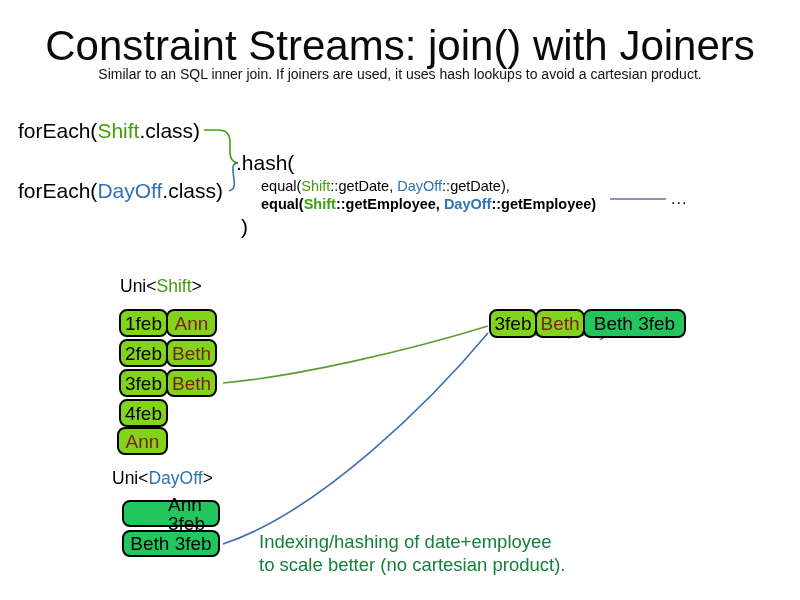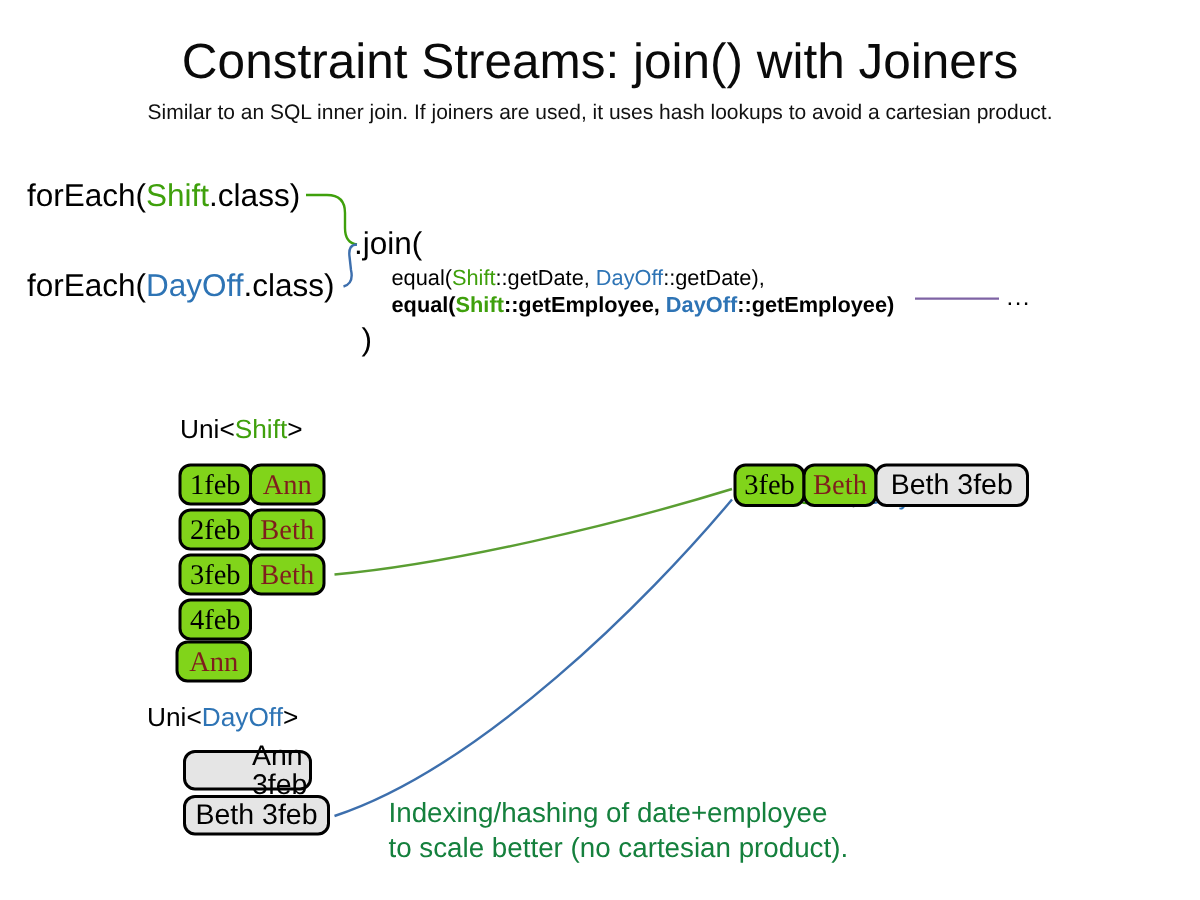--- a/index.html
+++ b/index.html
@@ -1,40 +1,40 @@
 <!DOCTYPE html>
 <html><head>
 <meta charset="utf-8">
 <style>
   html,body { margin:0; padding:0; background:#fff; }
   #slide {
     position:relative; width:800px; height:600px; background:#ffffff;
     font-family:"Liberation Sans", sans-serif; overflow:hidden; color:#000;
   }
   .abs { position:absolute; }
-  #title { top:22px; left:0; width:800px; text-align:center; font-size:33px; color:#0a0a0a; }
+  #title { top:22px; left:0; width:800px; text-align:center; font-size:42px; color:#0a0a0a; }
   #subtitle { top:66px; left:0; width:800px; text-align:center; font-size:14px; color:#111; }
 
   .code-big { font-size:21px; white-space:pre; }
   .code-small { font-size:14.5px; white-space:pre; }
   .cls-green { color:#3fa00c; }
   .cls-blue { color:#2e74b5; }
 
   #svg-layer { position:absolute; top:0; left:0; width:800px; height:600px; }
 
   .tbl-label { font-size:17.5px; white-space:pre; }
   .row { position:absolute; display:flex; }
   .cell {
     box-sizing:border-box; border:2px solid #000; border-radius:8px;
     display:flex; align-items:center; justify-content:center;
     font-size:19px; line-height:1;
   }
   .cell + .cell { margin-left:-2px; }
-  .green-cell { background:#81d41a;font-family:Liberation Serif, serif; }
-  .blue-cell  { background:#e5e5e5; }
+  .green-cell { background:#81d41a; }
+  .blue-cell  { background:#22c55e; }
   .emp-text { color:#7f1d1d; }
 
   #note { color:#15803d; font-size:18.5px; line-height:23px; white-space:pre; }
   #ellipsis { font-size:16px; letter-spacing:1px; }
 </style>
 </head>
 <body>
 
 <div id="slide">
 
@@ -46,21 +46,21 @@
     <path d="M 223 544 C 320 512 432 400 488 333" stroke-width="1.6" stroke="#3d6fad"></path>
   </svg>
 
   <div id="title" class="abs">Constraint Streams: join() with Joiners</div>
   <div class="abs code-big" style="top:119px; left:18px;"><span>forEach(</span><span class="cls-green">Shift</span><span>.class)</span></div>
 
   <div id="subtitle" class="abs">Similar to an SQL inner join. If joiners are used, it uses hash lookups to avoid a cartesian product.</div>
 
   <div class="abs code-big" style="top:179px; left:18px;"><span>forEach(</span><span class="cls-blue">DayOff</span><span>.class)</span></div>
 
-  <div class="abs code-big" style="top:151px; left:236px;">.join(</div>
+  <div class="abs code-big" style="top:151px; left:236px;">.hash(</div>
 
   <div class="abs code-small" style="top:178px; left:261px;"><span>equal(</span><span class="cls-green">Shift</span><span>::getDate, </span><span class="cls-blue">DayOff</span><span>::getDate),</span></div>
 
   <div class="abs code-small" style="top:196px; left:261px;font-weight:bold;"><span>equal(</span><span class="cls-green">Shift</span><span>::getEmployee, </span><span class="cls-blue">DayOff</span><span>::getEmployee)</span></div>
 
   <div class="abs code-big" style="top:215px; left:241px;">)</div>
 
   <div id="ellipsis" class="abs" style="top:190px; left:671px;">...</div>
 
   <div class="abs tbl-label" style="top:276px; left:120px;"><span>Uni&lt;</span><span class="cls-green">Shift</span><span>&gt;</span></div>
@@ -83,24 +83,24 @@
   </div>
 
   <div class="abs tbl-label" style="top:276px; left:506px;margin-top:44px;"><span>Bi&lt;</span><span class="cls-green">Shift</span><span>, </span><span class="cls-blue">DayOff</span><span>&gt;</span></div>
 
   <div class="row" style="top:309px; left:489px;">
     <div class="cell green-cell" style="width:48px;height:29px;">3feb</div>
     <div class="cell green-cell emp-text" style="width:50px;height:29px;">Beth</div>
     <div class="cell blue-cell" style="width:103px;height:29px;">Beth 3feb</div>
   </div>
 
-  <div class="abs tbl-label" style="top:468px; left:98px;"><span>Uni&lt;</span><span class="cls-blue">DayOff</span><span>&gt;</span></div>
+  <div class="abs tbl-label" style="top:468px; left:112px;"><span>Uni&lt;</span><span class="cls-blue">DayOff</span><span>&gt;</span></div>
 
   <div class="row" style="top:500px; left:122px;">
-    <div class="cell blue-cell" style="width:86px;height:27px;padding-left:44px;">Ann 3feb</div>
+    <div class="cell blue-cell" style="width:98px;height:27px;padding-left:44px;">Ann 3feb</div>
   </div>
   <div class="row" style="top:530px; left:122px;">
     <div class="cell blue-cell" style="width:98px;height:27px;">Beth 3feb</div>
   </div>
 
   <div id="note" class="abs" style="top:530px; left:259px;"><span>Indexing/hashing of date+employee</span><br><span>to scale better (no cartesian product).</span></div>
 
 </div>
 
 </body></html>

